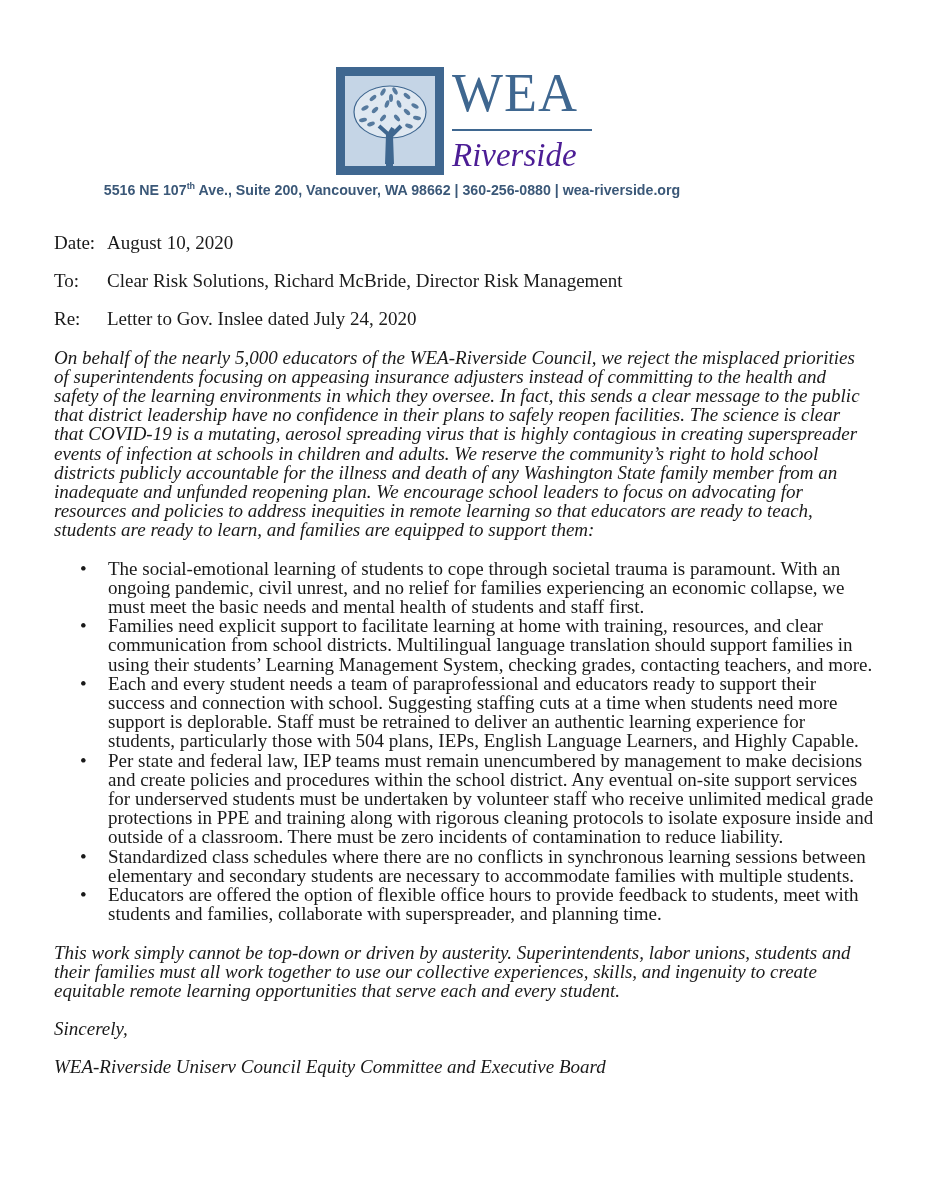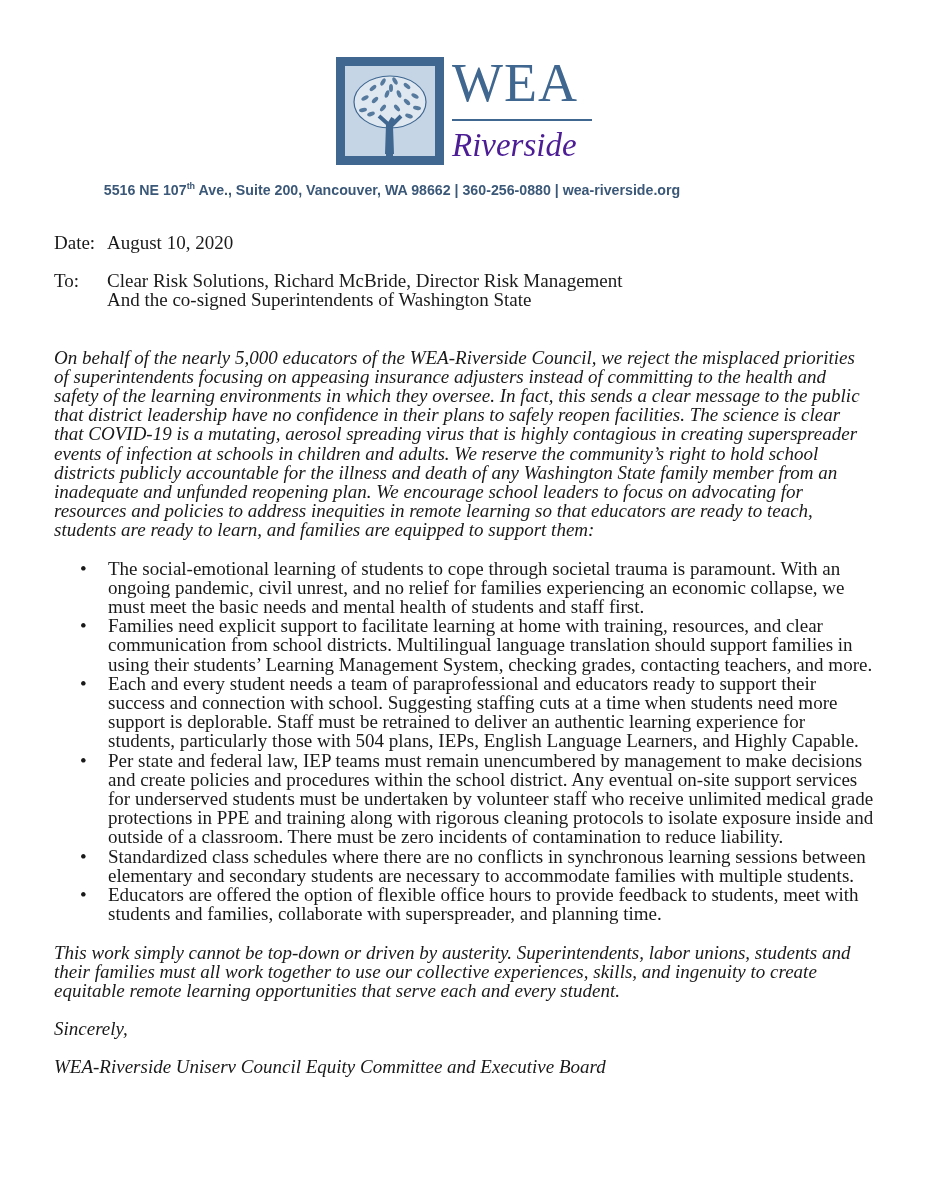--- a/index.html
+++ b/index.html
@@ -1,17 +1,17 @@
 <!DOCTYPE html>
 <html><head>
 <meta charset="utf-8">
 <style>
   html, body { margin: 0; padding: 0; background: #ffffff; }
   body { width: 928px; height: 1200px; position: relative; overflow: hidden; font-family: "Liberation Serif", serif; color: #1a1a1a; }
-  .logo { position: absolute; left: 336px; top: 57px; width: 262px; height: 110px; padding-left: 11px; }
+  .logo { position: absolute; left: 336px; top: 67px; width: 262px; height: 110px; padding-left: 11px; }
   .logo-box { position: absolute; left: 0; top: 0; width: 108px; height: 108px; background: #3f6790; }
   .logo-inner { position: absolute; left: 9px; top: 9px; width: 90px; height: 90px; background: #c5d5e6; overflow: hidden; }
   .logo-wea { position: absolute; left: 116px; top: -4px; font-family: "Liberation Serif", serif; font-size: 54px; color: #3f6790; letter-spacing: 1px; line-height: 60px; }
   .logo-rule { position: absolute; left: 116px; top: 62px; width: 140px; height: 2px; background: #3f6790; }
   .logo-river { position: absolute; left: 116px; top: 68px; font-family: "Liberation Serif", serif; font-style: italic; font-size: 33px; color: #4c1d95; line-height: 40px; }
   .address { position: absolute; left: 0; width: 784px; top: 181px; text-align: center; font-family: "Liberation Sans", sans-serif; font-weight: bold; font-size: 14.2px; color: #3b5878; }
   .address sup { font-size: 9px; }
   .content { position: absolute; left: 54px; top: 233px; width: 820px; font-size: 19px; line-height: 19.2px; }
   .hdr-row { display: flex; }
   .hdr-label { width: 53px; flex: none; }
@@ -66,24 +66,27 @@
 <div class="content">
   <div class="hdr-row">
     <span class="hdr-label">Date:</span>
     <span class="hdr-val">August 10, 2020</span>
   </div>
   <div class="gap"></div>
   <div class="hdr-row">
     <span class="hdr-label">To:</span>
     <span class="hdr-val">
       <div>Clear Risk Solutions, Richard McBride, Director Risk Management</div>
-      <div>And the co-signed Superintendents of Washington State</div>
     </span>
   </div>
   <div class="gap"></div>
+  <div class="hdr-row">
+    <span class="hdr-label">Re:</span>
+    <span class="hdr-val">Letter to Gov. Inslee dated July 24, 2020</span>
+  </div>
   <div class="gap"></div>
   <p>On behalf of the nearly 5,000 educators of the WEA-Riverside Council, we reject the misplaced priorities of superintendents focusing on appeasing insurance adjusters instead of committing to the health and safety of the learning environments in which they oversee. In fact, this sends a clear message to the public that district leadership have no confidence in their plans to safely reopen facilities. The science is clear that COVID-19 is a mutating, aerosol spreading virus that is highly contagious in creating superspreader events of infection at schools in children and adults. We reserve the community’s right to hold school districts publicly accountable for the illness and death of any Washington State family member from an inadequate and unfunded reopening plan.  We encourage school leaders to focus on advocating for resources and policies to address inequities in remote learning so that educators are ready to teach, students are ready to learn, and families are equipped to support them:</p>
   <div class="gap"></div>
   <ul>
     <li><span class="bullet">•</span><span>The social-emotional learning of students to cope through societal trauma is paramount. With an ongoing pandemic, civil unrest, and no relief for families experiencing an economic collapse, we must meet the basic needs and mental health of students and staff first.</span></li>
     <li><span class="bullet">•</span><span>Families need explicit support to facilitate learning at home with training, resources, and clear communication from school districts. Multilingual language translation should support families in using their students’ Learning Management System, checking grades, contacting teachers, and more.</span></li>
     <li><span class="bullet">•</span><span>Each and every student needs a team of paraprofessional and educators ready to support their success and connection with school. Suggesting staffing cuts at a time when students need more support is deplorable.  Staff must be retrained to deliver an authentic learning experience for students, particularly those with 504 plans, IEPs, English Language Learners, and Highly Capable.</span></li>
     <li><span class="bullet">•</span><span>Per state and federal law, IEP teams must remain unencumbered by management to make decisions and create policies and procedures within the school district. Any eventual on-site support services for underserved students must be undertaken by volunteer staff who receive unlimited medical grade protections in PPE and training along with rigorous cleaning protocols to isolate exposure inside and outside of a classroom. There must be zero incidents of contamination to reduce liability.</span></li>
     <li><span class="bullet">•</span><span>Standardized class schedules where there are no conflicts in synchronous learning sessions between elementary and secondary students are necessary to accommodate families with multiple students.</span></li>
     <li><span class="bullet">•</span><span>Educators are offered the option of flexible office hours to provide feedback to students, meet with students and families, collaborate with superspreader, and planning time.</span></li>

